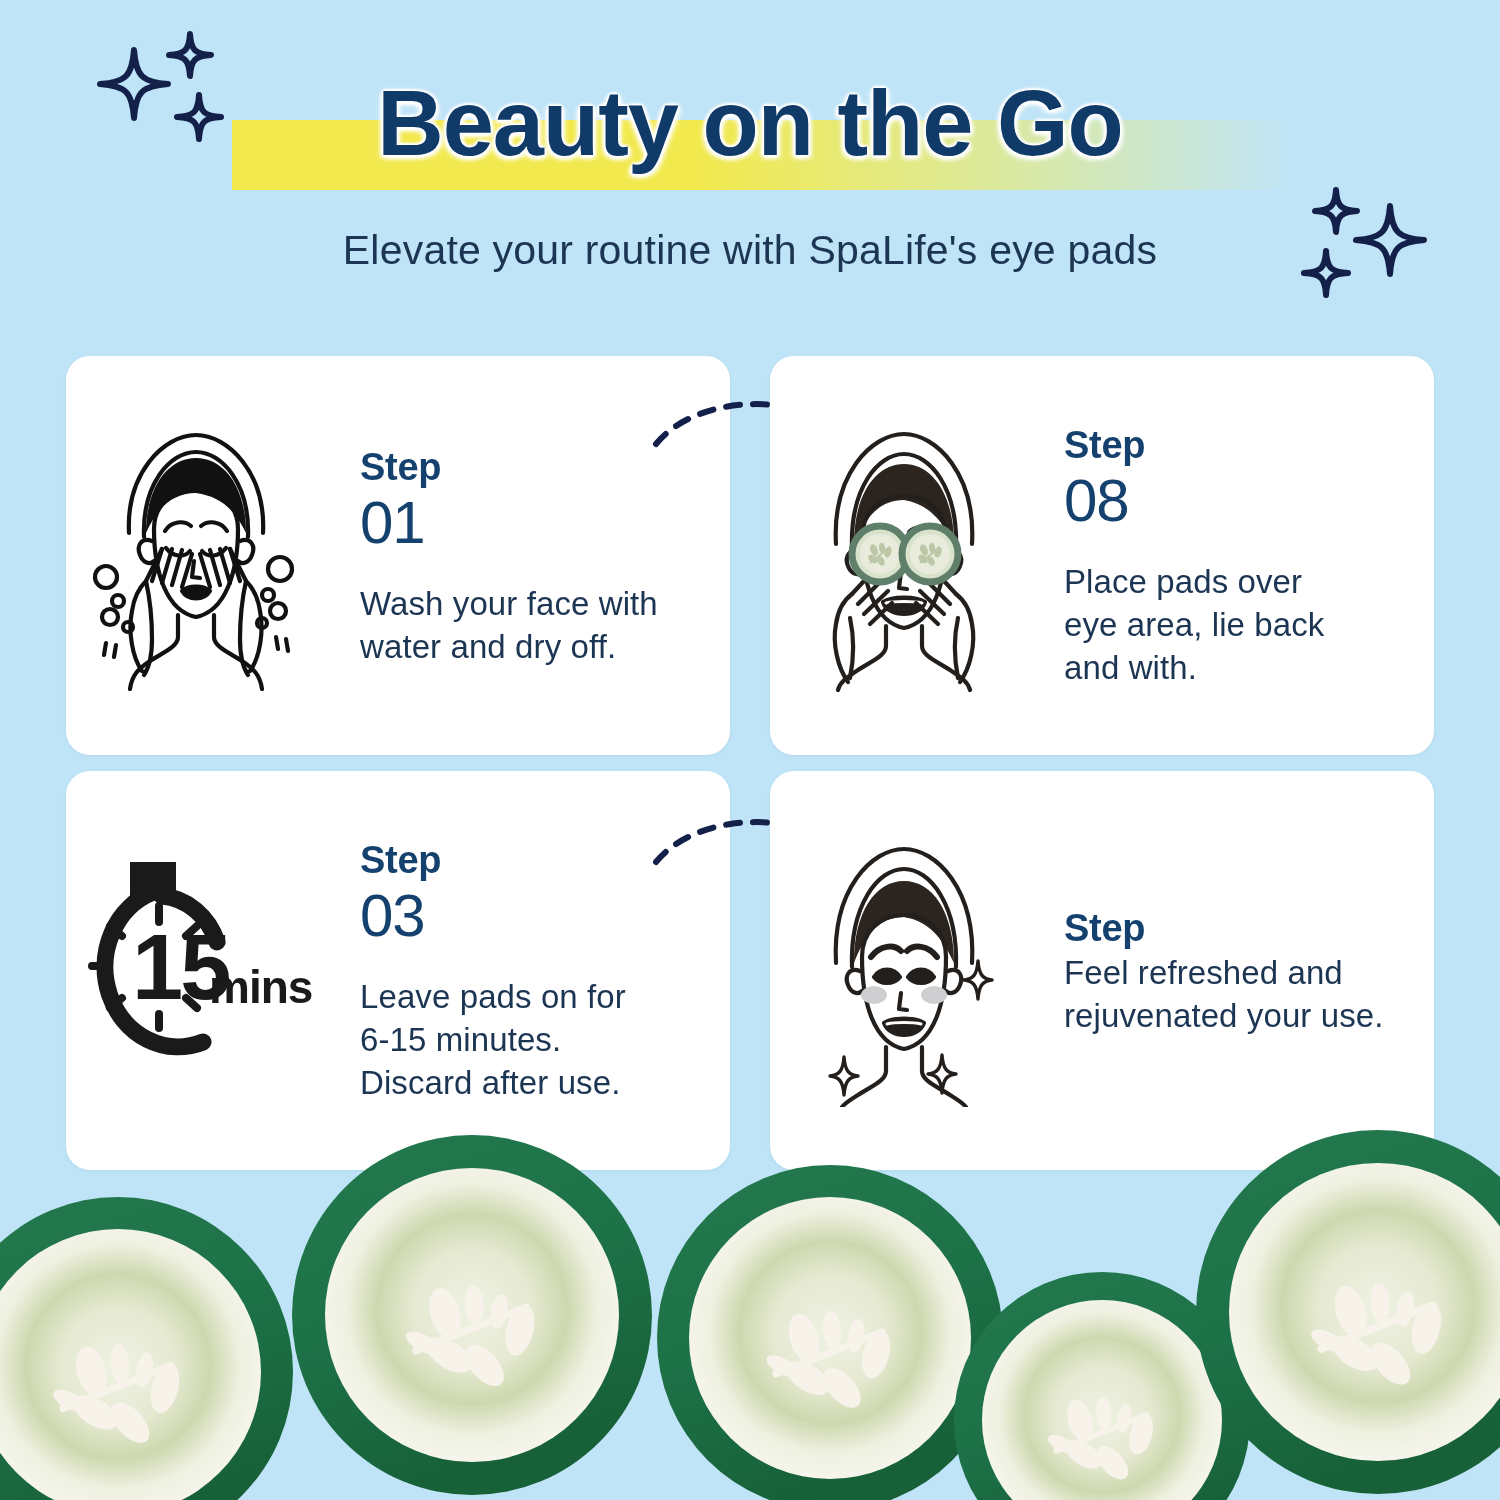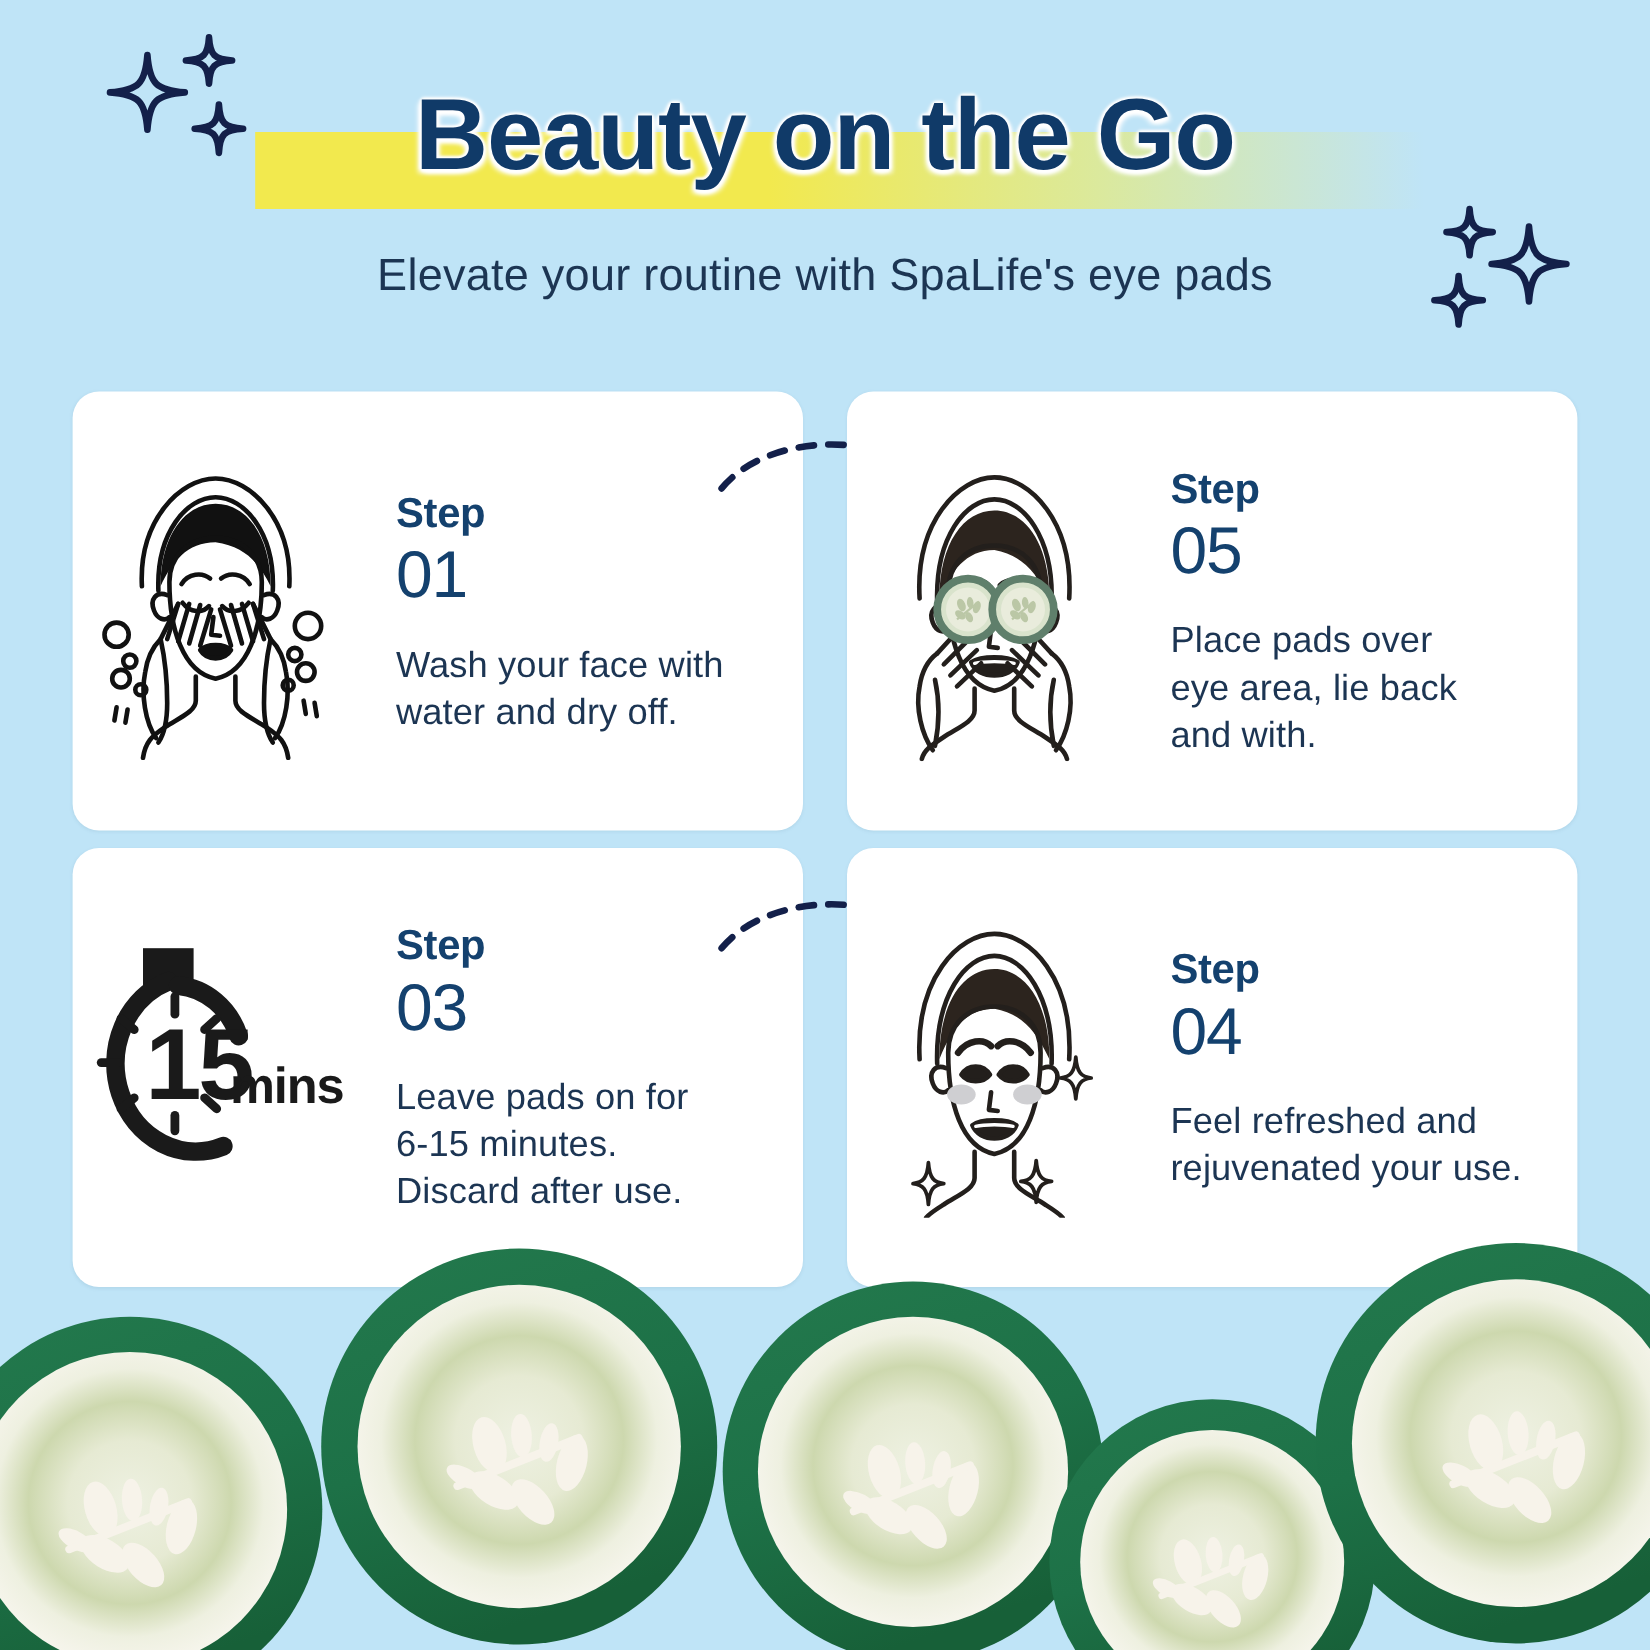--- a/index.html
+++ b/index.html
@@ -313,21 +313,21 @@
               <ellipse cx="168" cy="132" rx="3.4" ry="5.6" transform="rotate(18 168 132)"></ellipse>
               <ellipse cx="153" cy="139" rx="3.4" ry="5.4" transform="rotate(-52 153 139)"></ellipse>
               <ellipse cx="161" cy="141" rx="3.2" ry="5" transform="rotate(-28 161 141)"></ellipse>
               <path d="M150 143 L170 127" stroke="#b9c6a4" stroke-width="2" fill="none"></path>
             </g>
           </g>
         </svg>
       </div>
       <div class="card-text">
         <div class="step-label">Step</div>
-        <div class="step-number">05</div>
+        <div class="step-number">08</div>
         <div class="step-desc">Place pads over
 eye area, lie back
 and with.</div>
       </div>
     </div>
   </div>
 
   <div class="card" style="left:66px; top:771px; width:664px; height:399px;">
     <div class="card-inner">
       <div class="card-art">
@@ -405,21 +405,20 @@
 
           <g fill="none" stroke="#231f1c" stroke-width="3.4" stroke-linejoin="round">
             <path d="M208 126 C209 140 213 144 222 145 C213 146 209 150 208 164 C207 150 203 146 194 145 C203 144 207 140 208 126 Z"></path>
             <path d="M74 222 C75 236 79 240 88 241 C79 242 75 246 74 260 C73 246 69 242 60 241 C69 240 73 236 74 222 Z"></path>
             <path d="M172 220 C173 234 177 238 186 239 C177 240 173 244 172 258 C171 244 167 240 158 239 C167 238 171 234 172 220 Z"></path>
           </g>
         </svg>
       </div>
       <div class="card-text">
         <div class="step-label">Step</div>
-        <div class="step-number">04</div>
         <div class="step-desc">Feel refreshed and
 rejuvenated your use.</div>
       </div>
     </div>
   </div>
 
   <div id="cucumber-row">
     <svg width="1500" height="400" viewBox="0 0 1500 400">
       <defs>
         <radialGradient id="flesh" cx="50%" cy="48%" r="52%">

